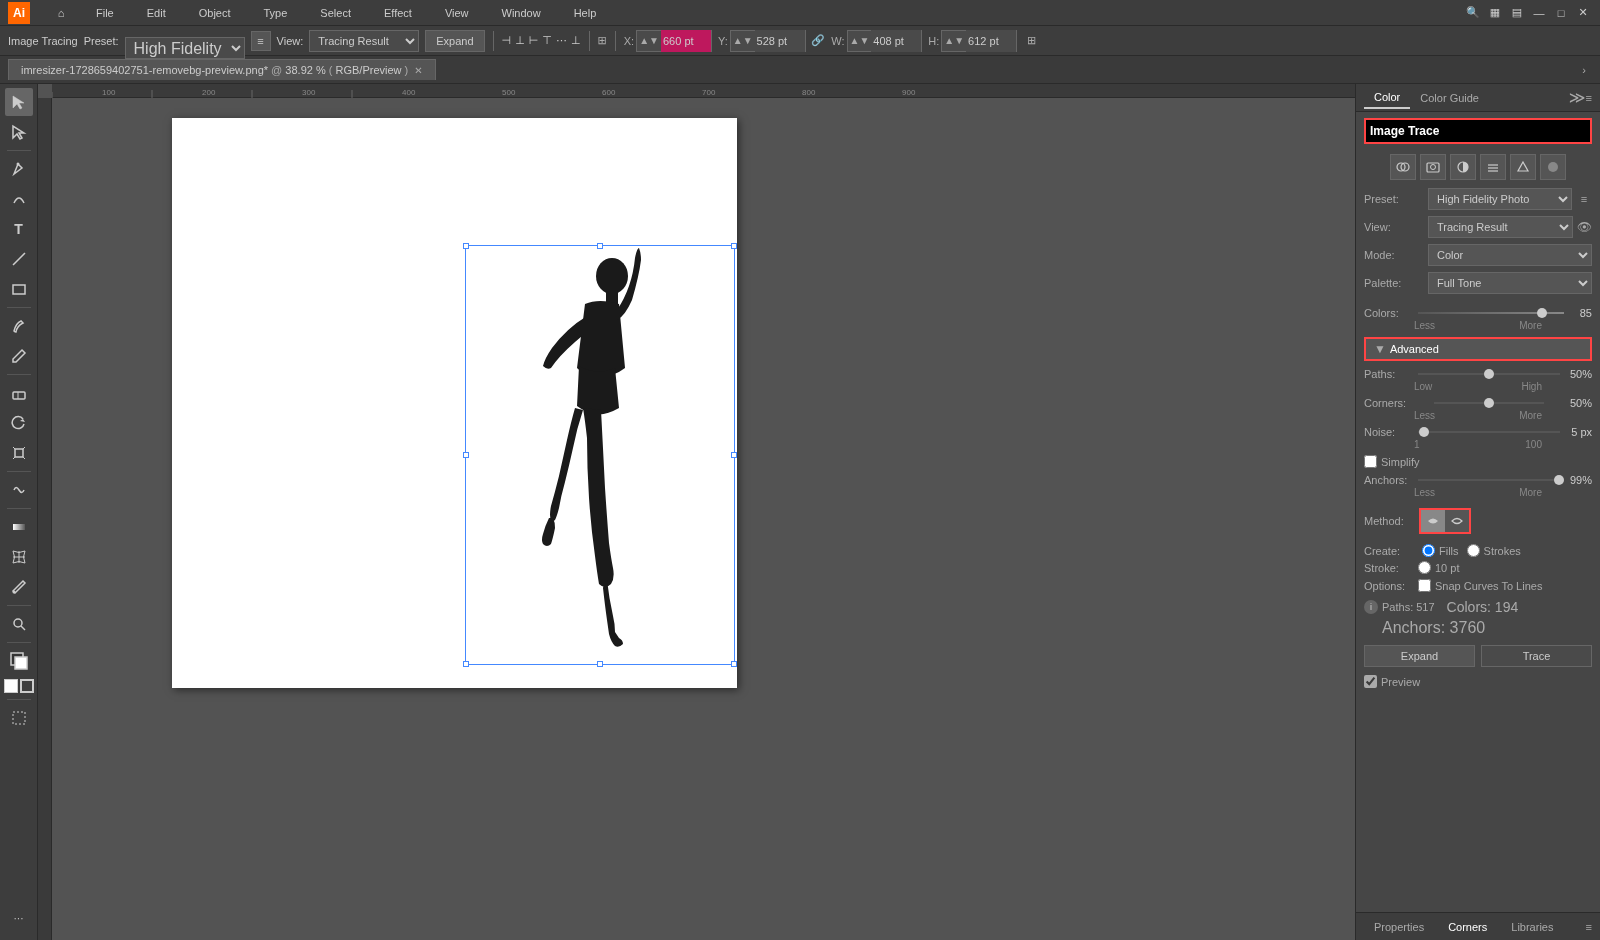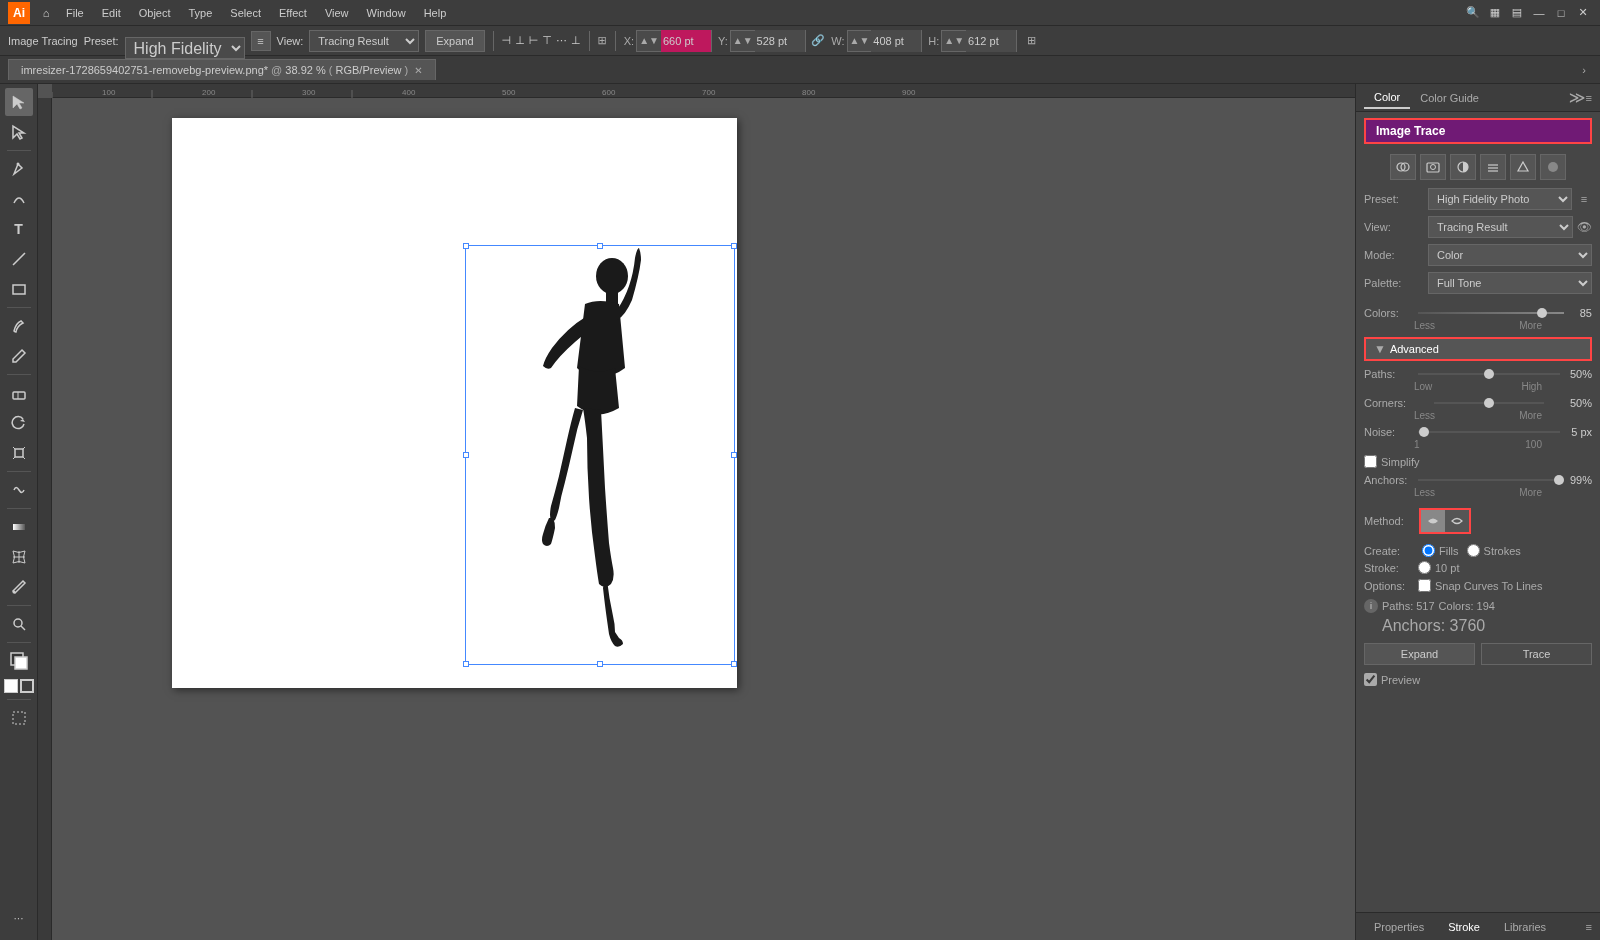--- a/index.html
+++ b/index.html
@@ -5,21 +5,21 @@
     * { box-sizing: border-box; margin: 0; padding: 0; }
     body { background: #535353; font-family: 'Arial', sans-serif; font-size: 11px; color: #ccc; width: 1600px; height: 940px; overflow: hidden; }
 
     
     .menu-bar {
       background: #3d3d3d;
       height: 26px;
       display: flex;
       align-items: center;
       padding: 0 8px;
-      gap: 2px;
+      gap: 17px;
       border-bottom: 1px solid #2a2a2a;
     }
     .menu-item {
       padding: 2px 8px;
       color: #ccc;
       font-size: 11px;
       cursor: pointer;
     }
 
     
@@ -150,24 +150,24 @@
       padding: 4px 10px;
       font-size: 11px;
       color: #aaa;
       cursor: pointer;
     }
     .panel-tab.active { color: #fff; border-bottom: 2px solid #ccc; }
     .panel-tab-spacer { flex: 1; }
     .panel-menu-btn { color: #aaa; cursor: pointer; }
 
     .image-trace-header {
-      background: #701a75;
+      background: #000000;
       border: 2px solid #ff4444;
       margin: 6px 8px;
-      padding: 4px 10px;
+      padding: 4px 4px;
       font-size: 12px;
       color: #fff;
       font-weight: bold;
     }
 
     .trace-icons {
       display: flex;
       gap: 4px;
       padding: 4px 8px;
       justify-content: center;
@@ -881,21 +881,21 @@
         </label>
       </div>
     </div>
 
 
     <div style="display:flex;align-items:center;padding:4px 8px;gap:4px;">
       <div style="width:14px;height:14px;border-radius:50%;background:#666;display:flex;align-items:center;justify-content:center;color:#ccc;font-size:9px;cursor:pointer;">i</div>
       <span style="color:#aaa;font-size:11px;">
         Paths: <span>517</span>
       </span>
-      <span style="color:#aaa;font-size:11px;">
+      <span style="color:#aaa;font-size:14px;margin-left:8px;">
         Colors: <span>194</span>
       </span>
     </div>
     <div style="padding:0 8px 4px 26px;">
       <span style="color:#aaa;font-size:16px;">
         Anchors: <span>3760</span>
       </span>
     </div>
 
     <div class="action-buttons">
@@ -905,18 +905,18 @@
 
     <div class="preview-row">
       <label class="checkbox-label">
         <input type="checkbox" checked="" style="">
         <span>Preview</span>
       </label>
     </div>
 
     <div class="bottom-tabs">
       <div class="bottom-tab">Properties</div>
-      <div class="bottom-tab active">Stroke</div>
+      <div class="bottom-tab active">Corners</div>
       <div class="bottom-tab">Libraries</div>
       <div class="bottom-menu-btn">≡</div>
     </div>
   </div>
 </div>
 
 </body></html>

